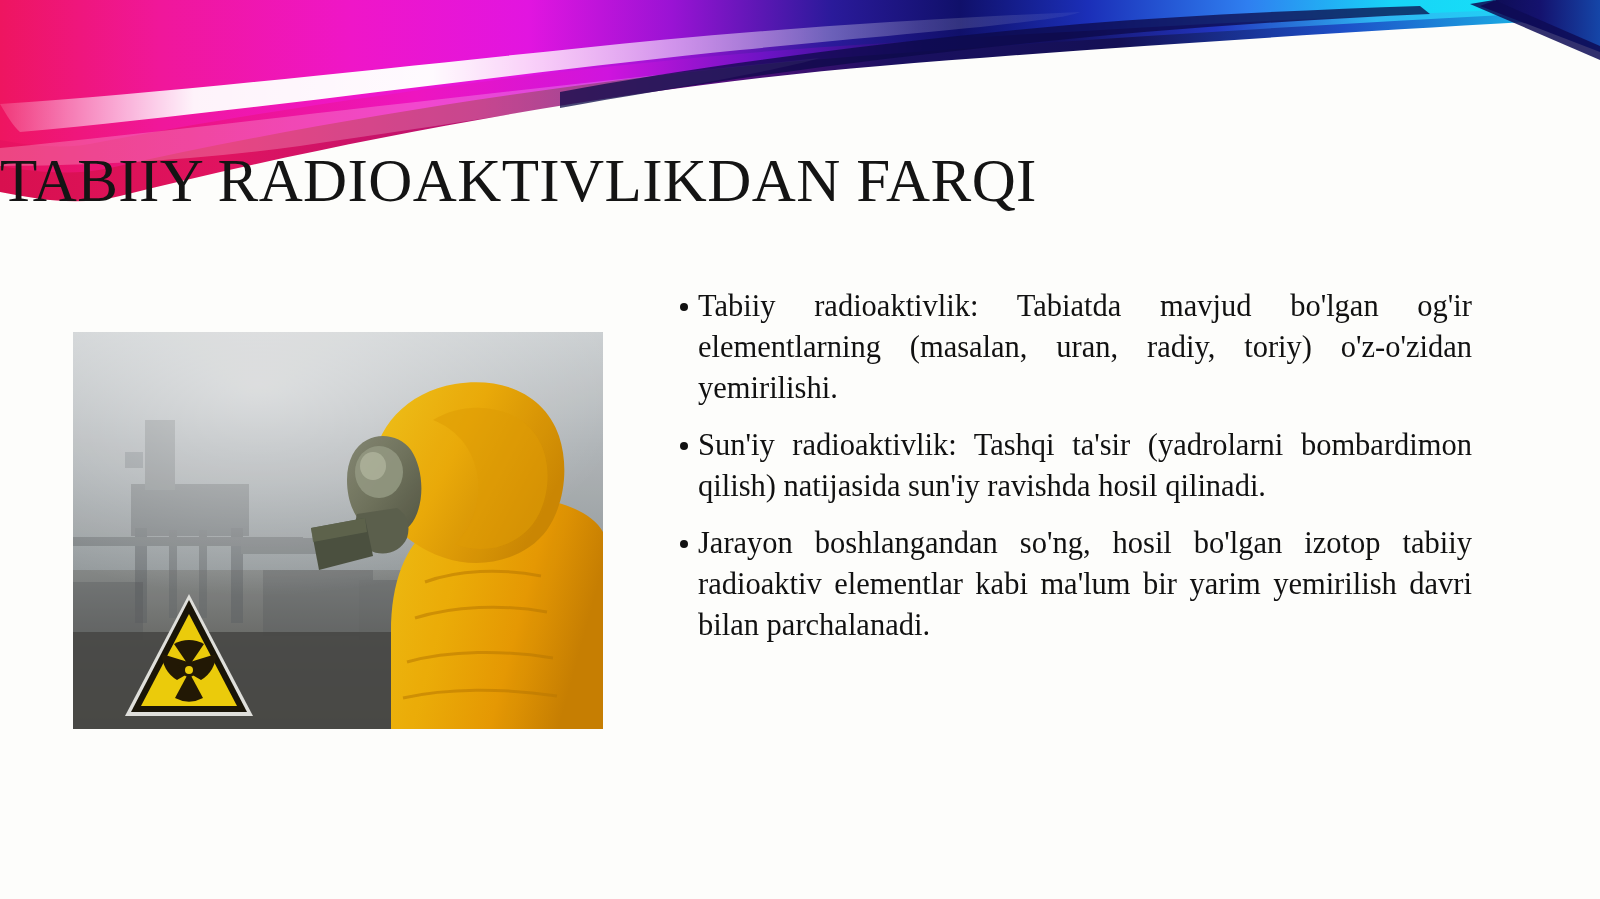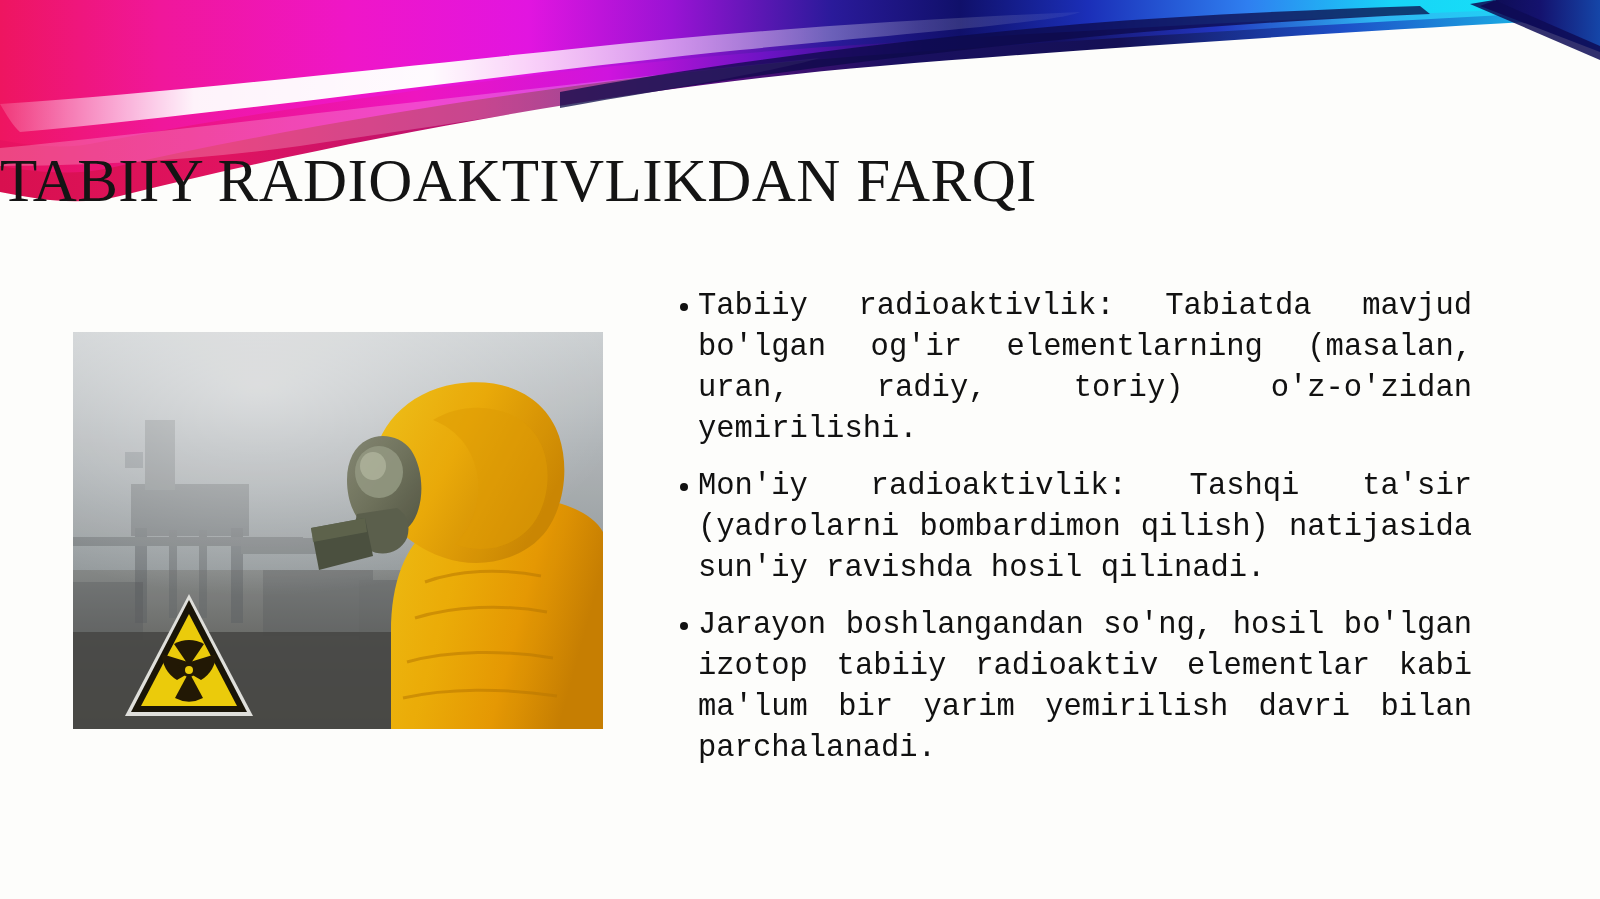--- a/index.html
+++ b/index.html
@@ -79,21 +79,20 @@
     position: relative;
     padding-left: 38px;
     margin-bottom: 16px;
     font-size: 30.5px;
     line-height: 41px;
     color: #111111;
     text-align: justify;
     text-justify: inter-word;
     -moz-text-align-last: left;
     text-align-last: left;
-    font-family: Liberation Mono, monospace;
   }
   .bullet-item:last-child {
     margin-bottom: 17px;
   }
   .bullet-dot {
     position: absolute;
     left: 20px;
     top: 17px;
     width: 8px;
     height: 8px;
@@ -323,21 +322,21 @@
     </svg>
   </div>
 
   <div class="body-col">
     <div class="bullet-item">
       <span class="bullet-dot"></span>
       <span>Tabiiy radioaktivlik: Tabiatda mavjud bo'lgan og'ir elementlarning (masalan, uran, radiy, toriy) o'z-o'zidan yemirilishi.</span>
     </div>
     <div class="bullet-item">
       <span class="bullet-dot"></span>
-      <span>Mon'iy radioaktivlik: Tashqi ta'sir (yadrolarni bombardimon qilish) natijasida sun'iy ravishda hosil qilinadi.</span>
+      <span>Sun'iy radioaktivlik: Tashqi ta'sir (yadrolarni bombardimon qilish) natijasida sun'iy ravishda hosil qilinadi.</span>
     </div>
     <div class="bullet-item">
       <span class="bullet-dot"></span>
       <span>Jarayon boshlangandan so'ng, hosil bo'lgan izotop tabiiy radioaktiv elementlar kabi ma'lum bir yarim yemirilish davri bilan parchalanadi.</span>
     </div>
   </div>
 
 </div>
 
 </body></html>

